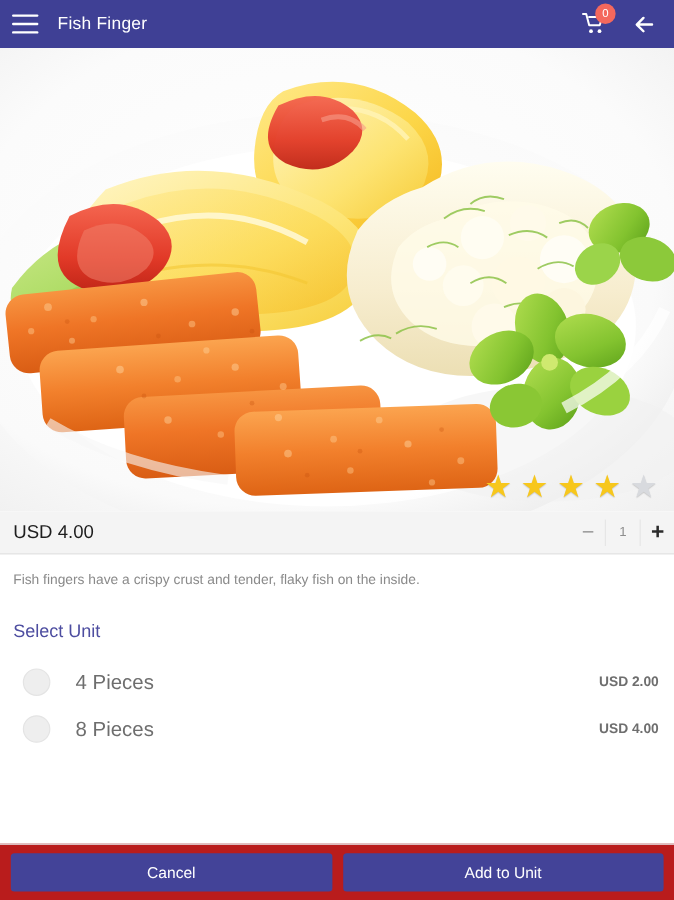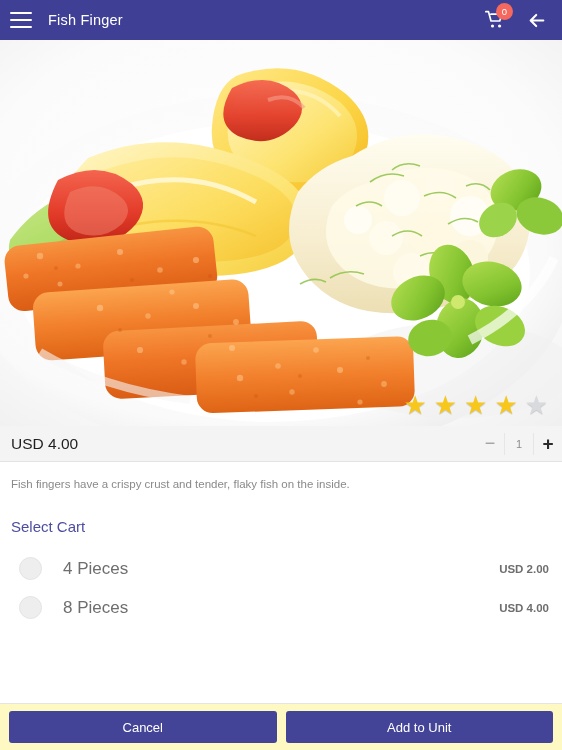--- a/index.html
+++ b/index.html
@@ -93,21 +93,21 @@
   }
   .unit-label { margin-left:21px; font-size:17px; color:#6e6e6e; }
   .unit-spacer { flex:1 1 auto; }
   .unit-price { font-size:11.5px; color:#6e6e6e;font-weight:bold; }
 
   .filler { flex:1 1 auto; background:#fff; }
 
   
   .footer {
     flex:0 0 47px; height:47px;
-    background:#fef9c3;
+    background:#b91c1c;
     border-top:1px solid #e4e4e6;
     display:flex; align-items:center;
     gap:9px; padding:0 9px;
   }
   .btn {
     flex:1 1 50%; height:32px;
     background:#434398; color:#fff;
     border:none; border-radius:3px;
     font-size:13px; font-family:"Liberation Sans", sans-serif;
     cursor:pointer;
@@ -324,21 +324,21 @@
     <div class="pricebar-spacer"></div>
     <div class="stepper">
       <div class="stepper-btn minus">−</div>
       <div class="stepper-val">1</div>
       <div class="stepper-btn plus">+</div>
     </div>
   </div>
 
   <div class="description">Fish fingers have a crispy crust and tender, flaky fish on the inside.</div>
 
-  <div class="section-title">Select Cart</div>
+  <div class="section-title">Select Unit</div>
 
   <div class="unit-list">
     <div class="unit-row">
       <div class="radio"></div>
       <div class="unit-label">4 Pieces</div>
       <div class="unit-spacer"></div>
       <div class="unit-price">USD 2.00</div>
     </div>
     <div class="unit-row">
       <div class="radio"></div>

